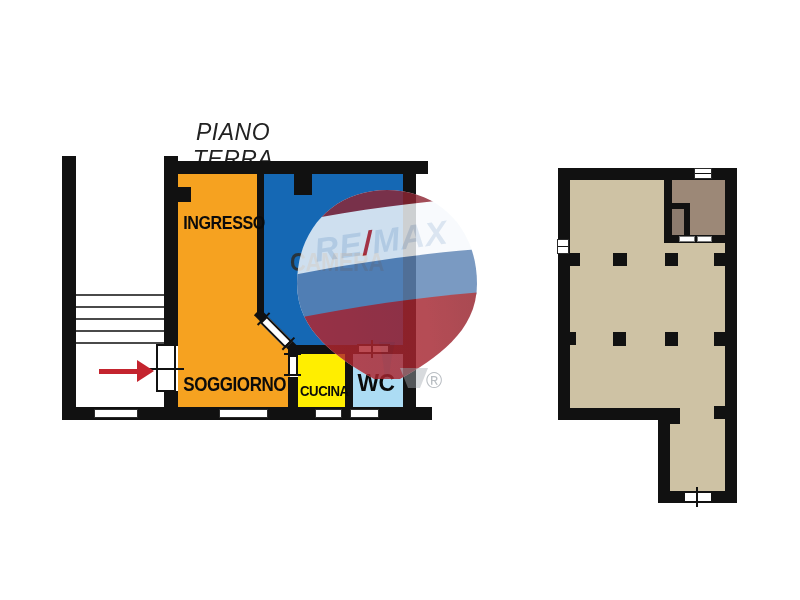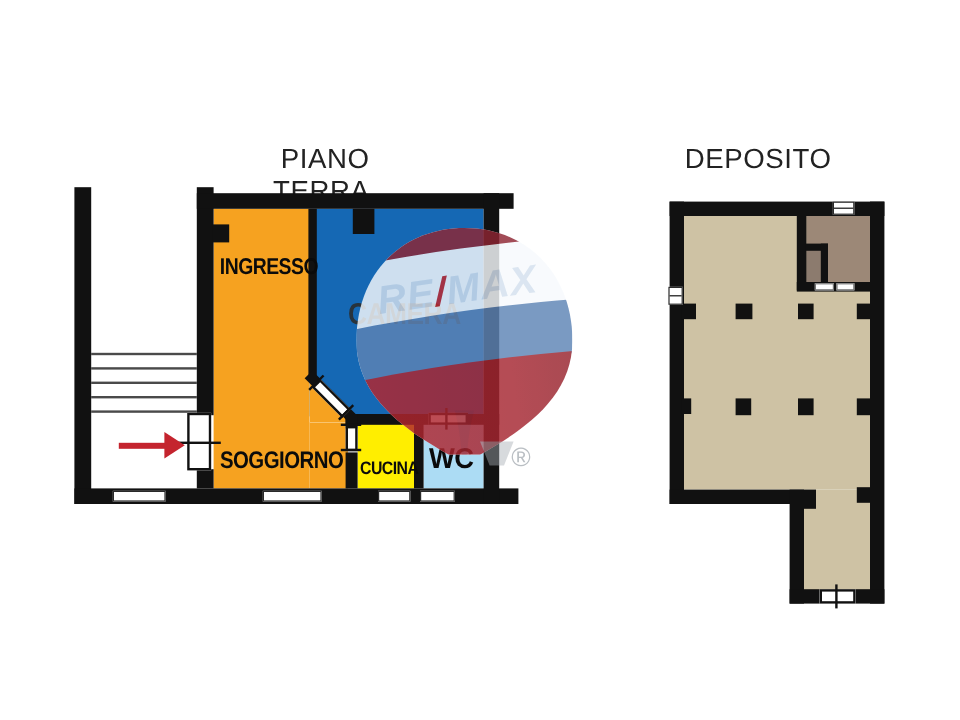--- a/index.html
+++ b/index.html
@@ -6,21 +6,21 @@
   #canvas{position:relative;width:800px;height:600px;background:#ffffff;overflow:hidden;
           font-family:"Liberation Sans","DejaVu Sans",sans-serif;}
   .abs{position:absolute;}
   .wall{position:absolute;background:#111;}
   .region{position:absolute;}
   .stair{position:absolute;height:2px;background:#4a4a4a;}
   .door{position:absolute;background:#fff;border:2px solid #111;box-sizing:border-box;}
   .tick{position:absolute;background:#111;}
   .win{position:absolute;background:#fff;border:1px solid #2a2a2a;box-sizing:border-box;}
   .pillar{position:absolute;background:#111;}
-  .title{position:absolute;text-align:right;font-size:23px;font-weight:400;letter-spacing:0.5px;}
+  .title{position:absolute;text-align:center;font-size:23px;font-weight:400;letter-spacing:0.5px;font-style:italic;}
   .rlabel{position:absolute;text-align:center;font-weight:bold;color:#0b0b0b;letter-spacing:-0.5px;white-space:nowrap;}
   .balloon{position:absolute;left:272px;top:182px;width:230px;height:220px;opacity:0.82;}
   .arrow-shaft{position:absolute;}
   .arrow-head{position:absolute;width:0;height:0;border-top:11px solid transparent;border-bottom:11px solid transparent;}
 </style>
 </head>
 <body>
 
 <div id="canvas">
 
@@ -78,21 +78,20 @@
 
   <div class="arrow-shaft" style="left: 99px; top: 369px; width: 40px; height: 5px; background: rgb(196, 36, 46);"></div>
   <div class="arrow-head" style="left:137px;top:360px;border-left:17px solid #C4242E;"></div>
 
   <div class="rlabel" style="left:177px;top:212px;width:82px;font-size:19px;transform:scaleX(.85);">INGRESSO</div>
   <div class="rlabel" style="left: 284px; top: 248px; width: 100px; font-size: 25px; transform: scaleX(0.88); color: rgb(40, 52, 61);">CAMERA</div>
   <div class="rlabel" style="left:175px;top:373px;width:110px;font-size:20px;transform:scaleX(.85);">SOGGIORNO</div>
   <div class="rlabel" style="left:297px;top:382px;width:50px;font-size:15px;transform:scaleX(.88);">CUCINA</div>
   <div class="rlabel" style="left:354px;top:369px;width:44px;font-size:24px;transform:scaleX(.95);">WC</div>
 
-  <div class="title" style="left: 557px; top: 119px; width: 136px; color: rgb(34, 34, 34);">DEPOSITO</div>
 
   <div class="region" style="left: 570px; top: 180px; width: 155px; height: 228px; background: rgb(206, 194, 164);"></div>
   <div class="region" style="left: 670px; top: 408px; width: 55px; height: 84px; background: rgb(206, 194, 164);"></div>
   <div class="region" style="left: 672px; top: 180px; width: 53px; height: 55px; background: rgb(156, 136, 119);"></div>
   <div class="region" style="left: 672px; top: 209px; width: 12px; height: 26px; background: rgb(140, 123, 110);"></div>
 
   <div class="wall" style="left:558px;top:168px;width:179px;height:12px;"></div>
   <div class="wall" style="left:558px;top:168px;width:12px;height:252px;"></div>
   <div class="wall" style="left:725px;top:168px;width:12px;height:335px;"></div>
   <div class="wall" style="left:558px;top:408px;width:112px;height:12px;"></div>

